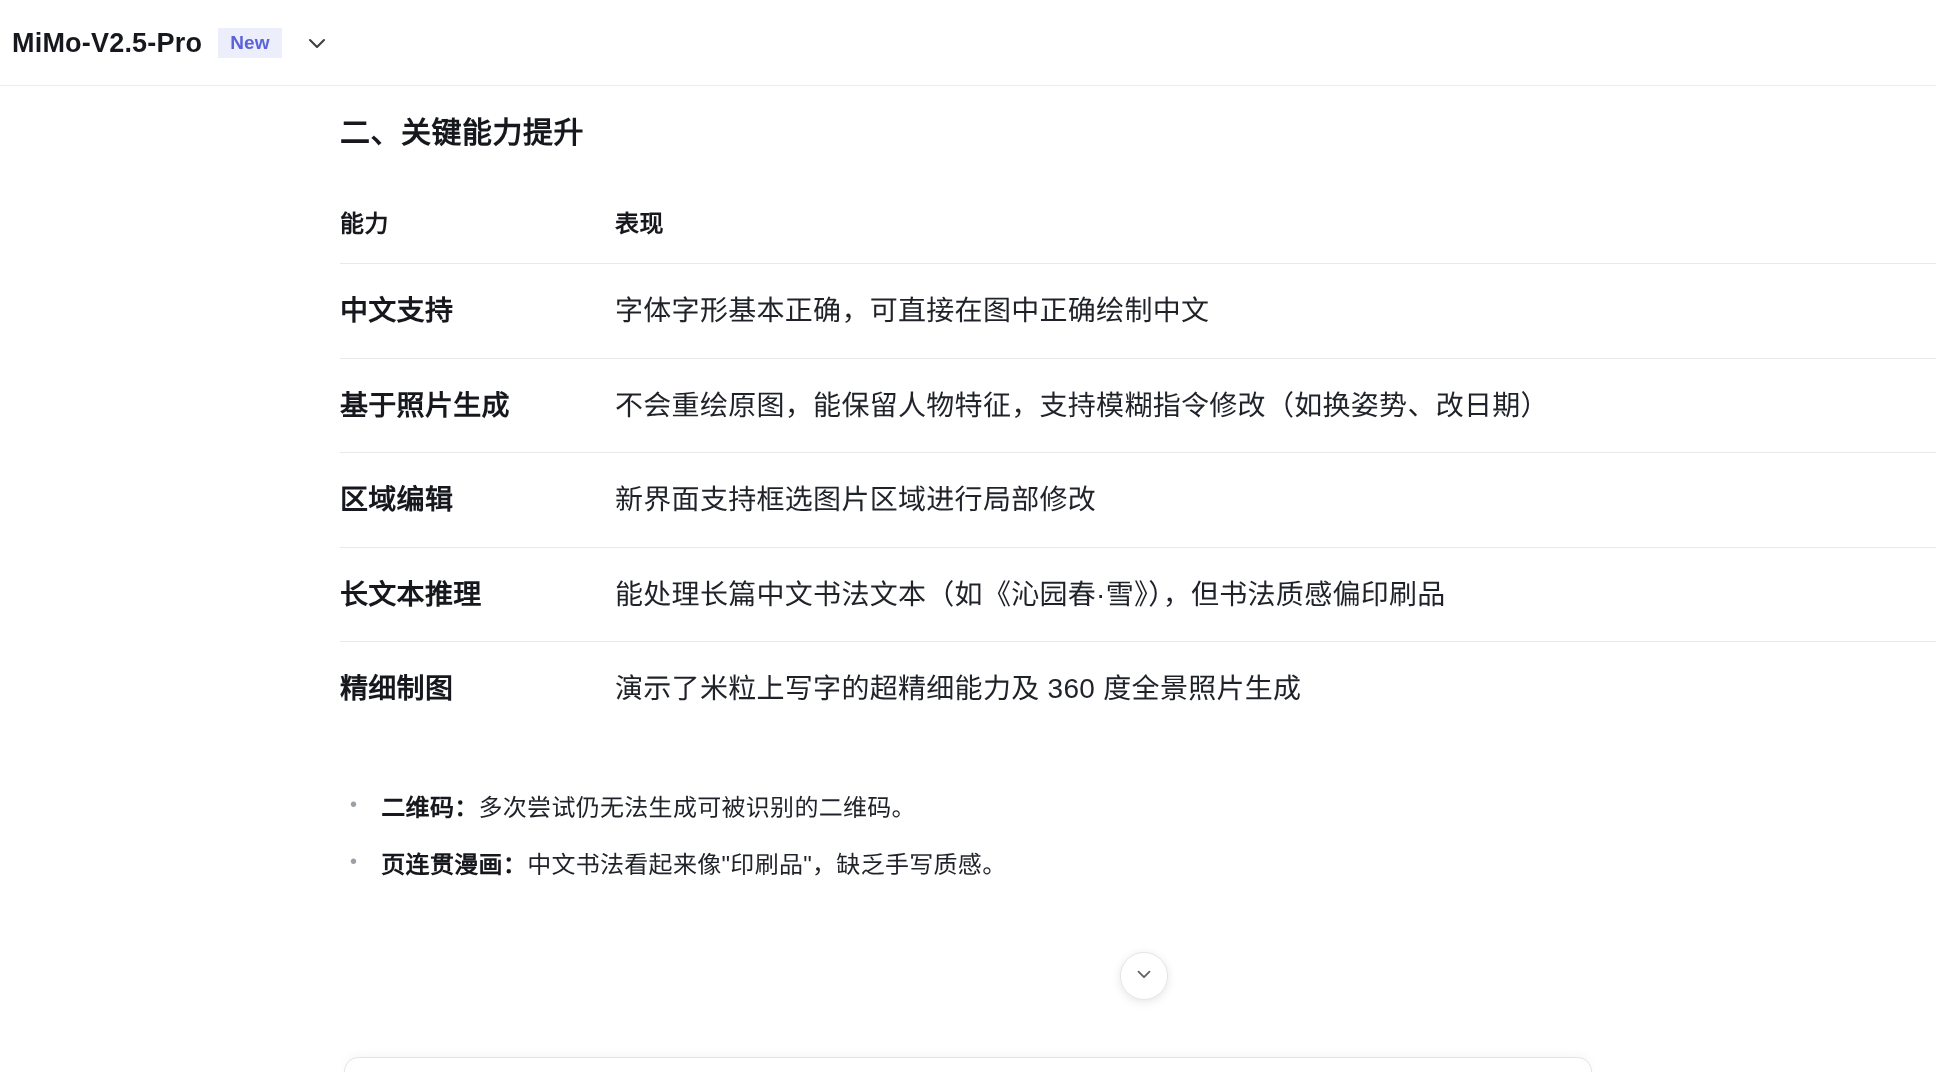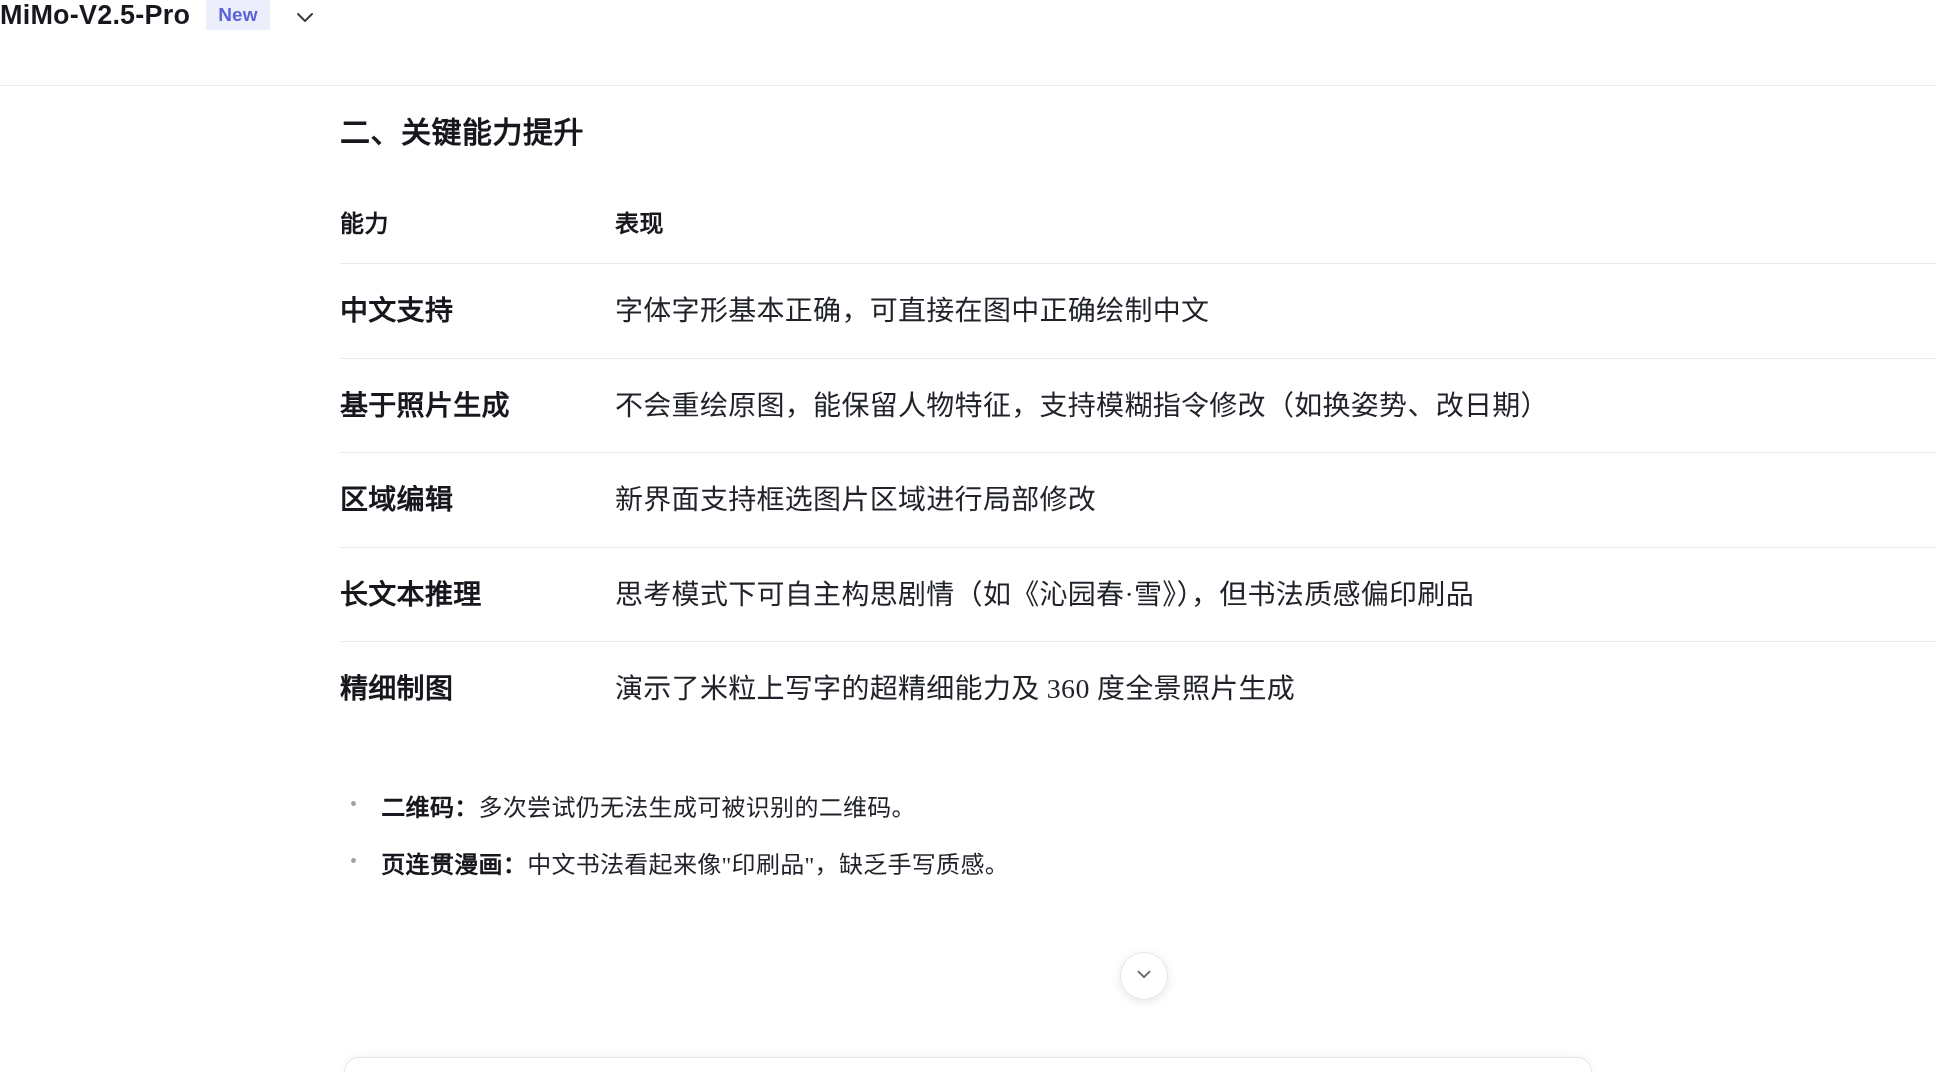--- a/index.html
+++ b/index.html
@@ -13,22 +13,22 @@
     overflow: hidden;
     font-family: "Liberation Sans", "DejaVu Sans", sans-serif;
     color: #1a1a1a;
     position: relative;
   }
 
   
   .topbar {
     height: 86px;
     display: flex;
-    align-items: flex-start;
-    padding-left: 4px;
+    align-items: center;
+    padding-left: 16px;
     box-sizing: border-box;
     position: relative;
     background: #ffffff;
   }
   .model-name {
     font-size: 27px;
     font-weight: 600;
     letter-spacing: 0.2px;
     color: #16181d;
     margin-left: -4px;
@@ -70,21 +70,20 @@
     padding: 0;
     height: calc(1072px - 86px);
     box-sizing: border-box;
     overflow: hidden;
   }
 
   .inner {
     padding-left: 340px;
     padding-right: 40px;
     box-sizing: border-box;
-    font-family: Liberation Serif, serif;
   }
 
   h2.section-title {
     font-size: 30px;
     font-weight: 700;
     color: #16181d;
     margin: 0;
     padding-top: 22px;
     letter-spacing: 0.5px;
   }
@@ -222,21 +221,21 @@
         <tr>
           <td class="col-a">基于照片生成</td>
           <td class="col-b">不会重绘原图，能保留人物特征，支持模糊指令修改（如换姿势、改日期）</td>
         </tr>
         <tr>
           <td class="col-a">区域编辑</td>
           <td class="col-b">新界面支持框选图片区域进行局部修改</td>
         </tr>
         <tr>
           <td class="col-a">长文本推理</td>
-          <td class="col-b">思考模式下可自主构思剧情（如《沁园春·雪》），但书法质感偏印刷品</td>
+          <td class="col-b">能处理长篇中文书法文本（如《沁园春·雪》），但书法质感偏印刷品</td>
         </tr>
         <tr>
           <td class="col-a">精细制图</td>
           <td class="col-b">演示了米粒上写字的超精细能力及 360 度全景照片生成</td>
         </tr>
       </tbody>
     </table>
 
 
     <ul class="short-list">

